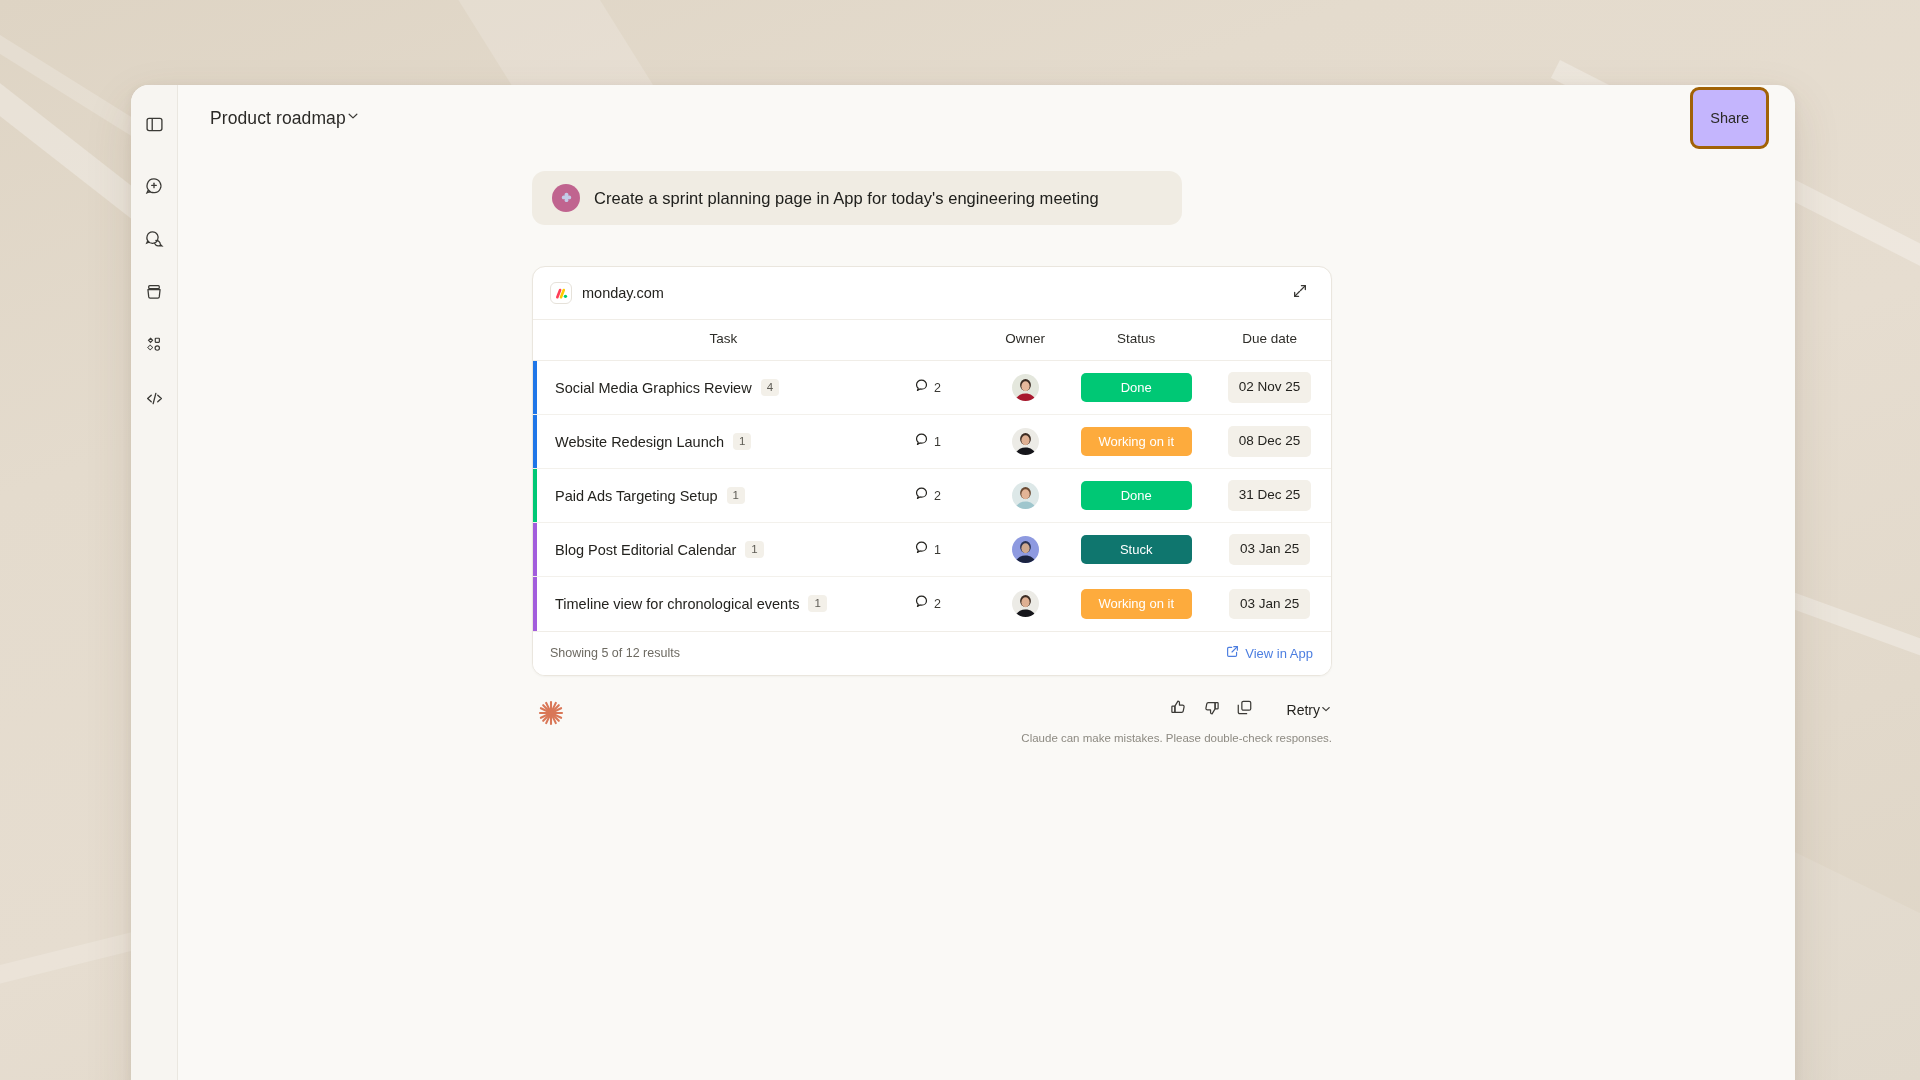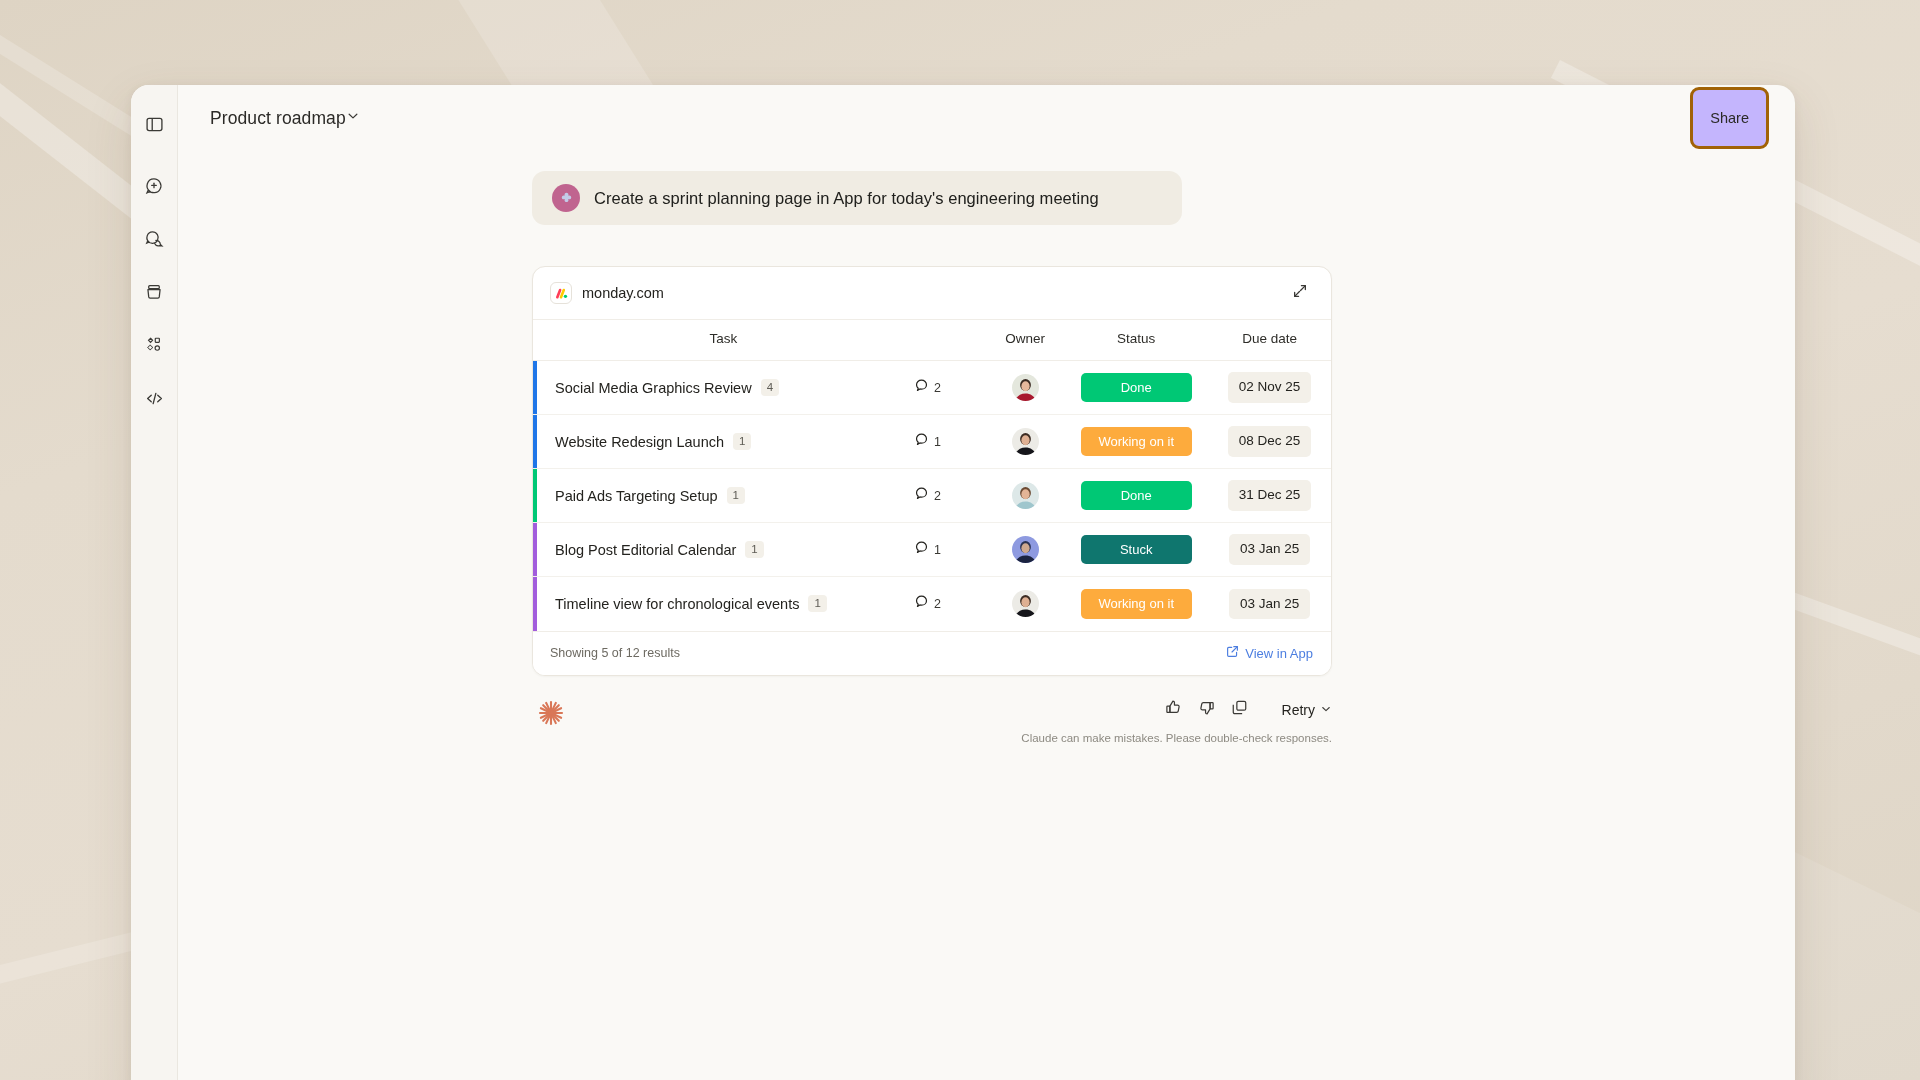--- a/index.html
+++ b/index.html
@@ -315,21 +315,21 @@
     flex-direction: column;
     align-items: flex-end;
   }
   #action-buttons {
     display: flex; align-items: center; gap: 16px;
     color: #3b3a36;
     height: 24px;
   }
   .act-btn { cursor: pointer; display: flex; align-items: center; }
   #retry-button {
-    display: flex; align-items: center; gap: 5px;
+    display: flex; align-items: center; 
     font-size: 14px; color: #24231f; cursor: pointer;
     margin-left: 18px;
     justify-content: flex-end;
   }
   #disclaimer {
     margin-top: 10px;
     font-size: 11.5px;
     color: #8d8a82;
   }
 </style>

